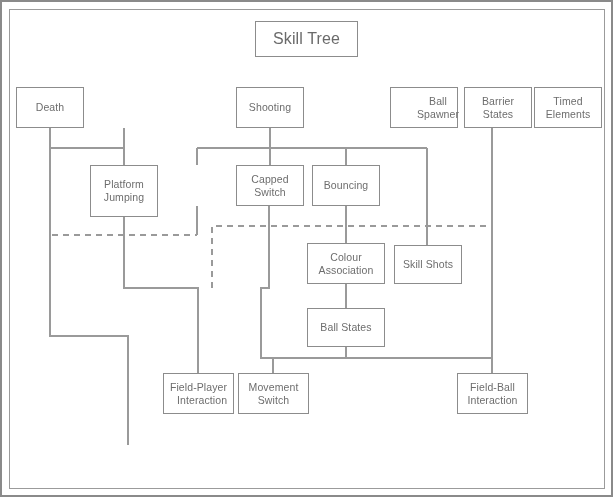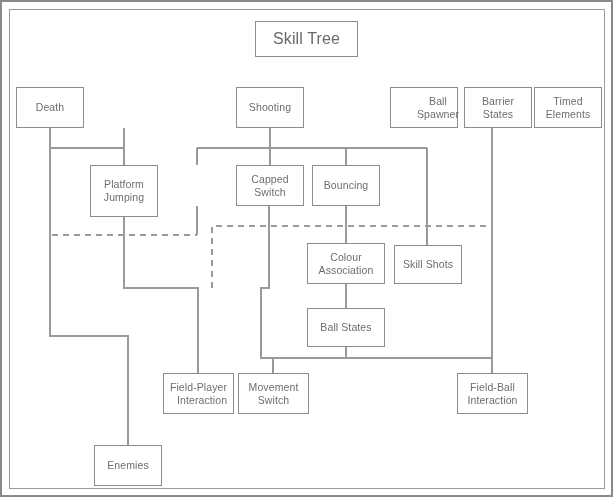--- a/index.html
+++ b/index.html
@@ -137,14 +137,13 @@
 
   <div class="node" style="left:161px; top:371px; width:71px; height:41px;text-align:right;">Field-Player
 Interaction</div>
 
   <div class="node" style="left:236px; top:371px; width:71px; height:41px;">Movement
 Switch</div>
 
   <div class="node" style="left:455px; top:371px; width:71px; height:41px;">Field-Ball
 Interaction</div>
 
-  <div class="node" style="left:92px; top:443px; width:68px; height:41px;">Enemies</div>
 </div>
 
 </body></html>

